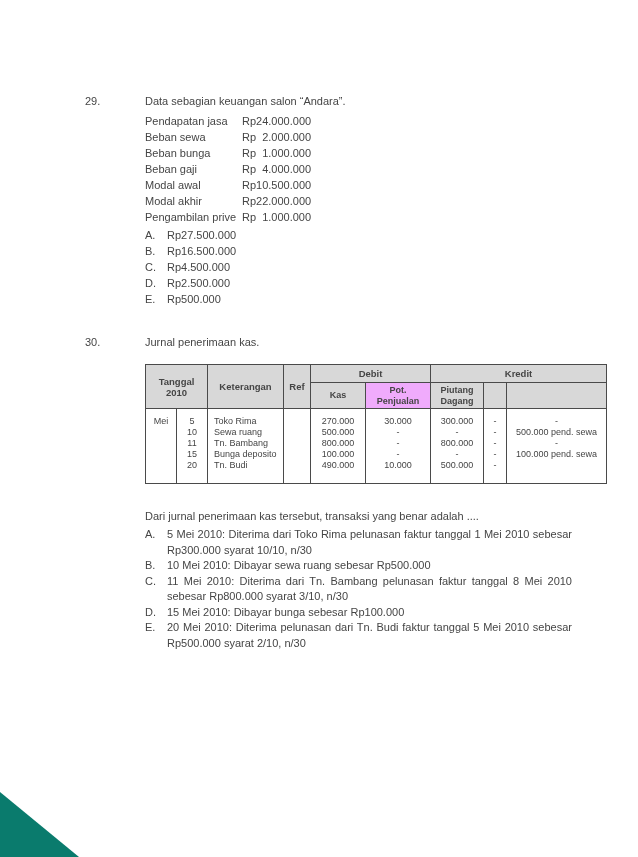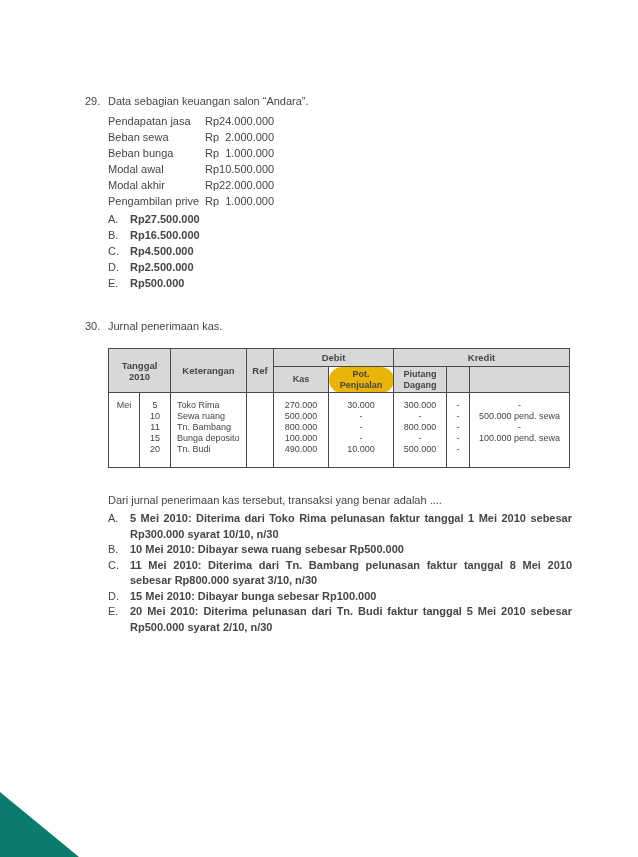--- a/index.html
+++ b/index.html
@@ -2,34 +2,34 @@
 <html><head>
 <meta charset="utf-8">
 <style>
   * { margin:0; padding:0; box-sizing:border-box; }
   html,body { background:#ffffff; }
   .page {
     position:relative; width:638px; height:857px; background:#ffffff;
     font-family:"Liberation Sans", sans-serif; color:#454545; overflow:hidden;
   }
   .content { position:absolute; left:85px; top:93px; width:487px; font-size:11px; line-height:16px; }
-  .q-block { display:flex; }
+  .q-block { display:flex;gap:37px; }
   .q-num { width:23px; flex:none; }
   .q-body { flex:1; min-width:0; }
 
   
   .fin-items { margin-top:4px; }
   .fin-row { display:flex; line-height:16px; }
   .fin-label { width:97px; flex:none; }
   .fin-value { white-space:pre; }
   .q-question { margin-top:9px; }
   .opts { margin-top:2px; }
   .opt { display:flex; }
   .opt-letter { width:22px; flex:none; }
-  .opt-text { flex:1;font-weight:bold; }
+  .opt-text { flex:1; }
   .q29 .opt { line-height:16px; }
 
   
   .q30 { margin-top:27px; }
   .jtable { border-collapse:collapse; table-layout:fixed; width:461px; margin-top:14px;
             font-size:9px; line-height:11px; color:#454545; }
   .jtable th, .jtable td { border:1px solid #4a4a4a; }
   .jtable thead th { font-weight:bold; text-align:center; vertical-align:middle; }
   .jtable .h-top { height:18px; font-size:9.5px; }
   .jtable .h-sub { height:26px; }
@@ -64,20 +64,24 @@
             <span class="fin-label">Pendapatan jasa</span>
             <span class="fin-value">Rp24.000.000</span>
           </div>
           <div class="fin-row">
             <span class="fin-label">Beban sewa</span>
             <span class="fin-value">Rp  2.000.000</span>
           </div>
           <div class="fin-row">
             <span class="fin-label">Beban bunga</span>
             <span class="fin-value">Rp  1.000.000</span>
+          </div>
+          <div class="fin-row">
+            <span class="fin-label">Beban gaji</span>
+            <span class="fin-value">Rp  4.000.000</span>
           </div>
           <div class="fin-row">
             <span class="fin-label">Modal awal</span>
             <span class="fin-value">Rp10.500.000</span>
           </div>
           <div class="fin-row">
             <span class="fin-label">Modal akhir</span>
             <span class="fin-value">Rp22.000.000</span>
           </div>
           <div class="fin-row">
@@ -133,21 +137,21 @@
             <tr>
               <th class="h-top pre" colspan="2" rowspan="2" style="background: rgb(216, 216, 216);">Tanggal
 2010</th>
               <th class="h-top" rowspan="2" style="background: rgb(216, 216, 216);">Keterangan</th>
               <th class="h-top" rowspan="2" style="background: rgb(216, 216, 216);">Ref</th>
               <th class="h-top" colspan="2" style="background: rgb(216, 216, 216);">Debit</th>
               <th class="h-top" colspan="3" style="background: rgb(216, 216, 216);">Kredit</th>
             </tr>
             <tr>
               <th class="h-sub" style="background: rgb(216, 216, 216);">Kas</th>
-              <th class="h-sub pre" style="background: #eab308; border-radius: 13px;">Pot.
+              <th class="h-sub pre" style="background: #f0abfc;">Pot.
 Penjualan</th>
               <th class="h-sub pre" style="background: rgb(216, 216, 216);">Piutang
 Dagang</th>
               <th class="h-sub" style="background: rgb(216, 216, 216);"></th>
               <th class="h-sub" style="background: rgb(216, 216, 216);"></th>
             </tr>
           </thead>
           <tbody>
             <tr>
               <td class="c">

